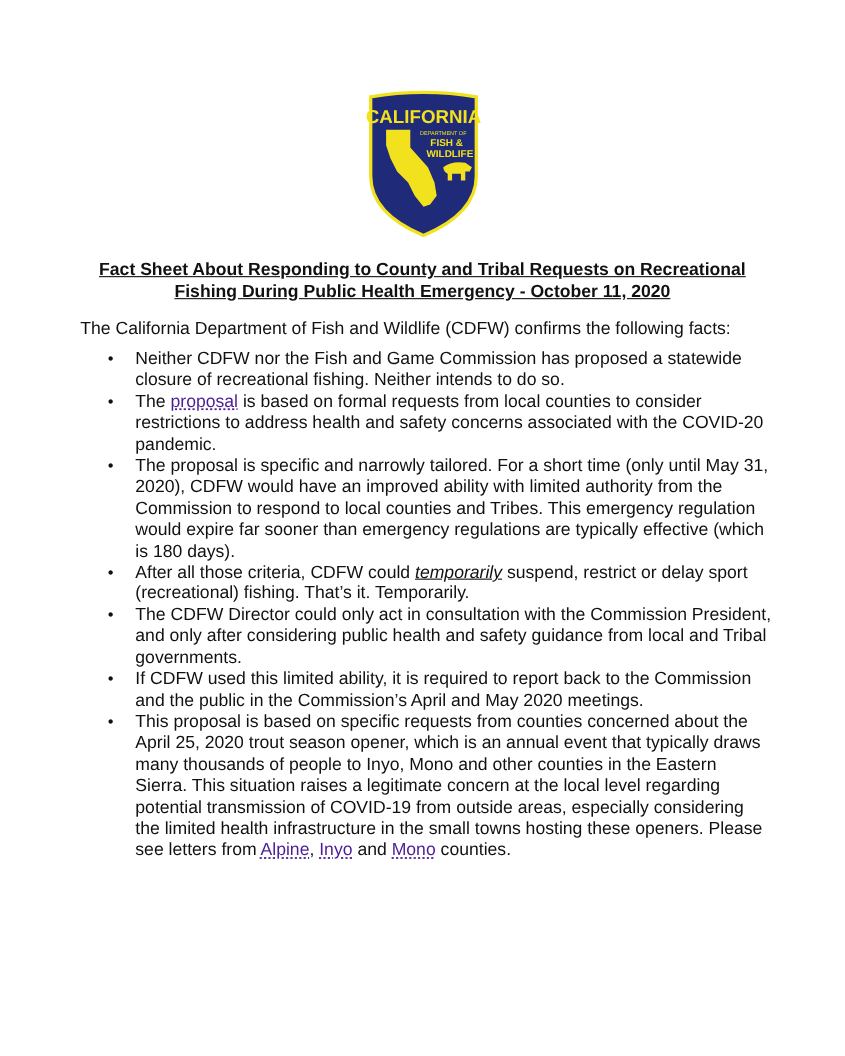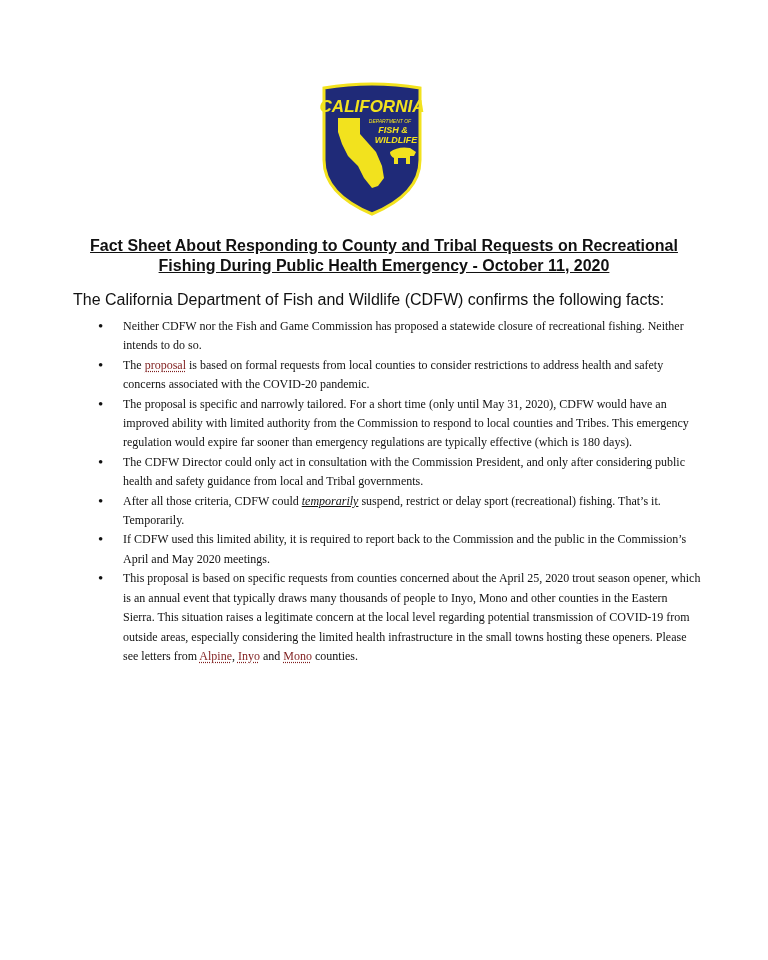--- a/index.html
+++ b/index.html
@@ -1,25 +1,25 @@
 <!DOCTYPE html>
 <html><head>
 <meta charset="utf-8">
 <style>
   html, body { margin: 0; padding: 0; background: #ffffff; }
   body { width: 768px; height: 960px; position: relative; overflow: hidden;
          font-family: "Liberation Sans", sans-serif; color: #111; }
-  .logo { position: absolute; left: 320px; top: 82px; width: 104px; height: 134px; font-style: italic; }
+  .logo { position: absolute; left: 333px; top: 82px; width: 104px; height: 134px; }
   .title { position: absolute; left: 60px; width: 648px; top: 236px; text-align: center;
            font-weight: bold; font-size: 16px; line-height: 20px; text-decoration: underline; }
   .intro { position: absolute; left: 73px; top: 290px; font-size: 16px; line-height: 20px; white-space: nowrap; }
   ul.facts { position: absolute; left: 82px; top: 317px; width: 620px; margin: 0; padding: 0; list-style: none; }
-  ul.facts li { position: relative; padding-left: 41px; font-size: 12px; line-height: 19.4px; margin-bottom: 0; font-family: Liberation Serif, serif; }
+  ul.facts li { position: relative; padding-left: 41px; font-size: 16px; line-height: 19.4px; margin-bottom: 0; }
   ul.facts li::before { content: "\2022"; position: absolute; left: 16px; top: 0; font-size: 15px; }
-  a.link { color: #7f1d1d; text-decoration: underline; text-decoration-style: dotted; text-underline-offset: 2px; }
+  a.link { color: #4c1d95; text-decoration: underline; text-decoration-style: dotted; text-underline-offset: 2px; }
   em.u { text-decoration: underline; font-style: italic; }
 </style>
 </head>
 <body>
 
 <div class="logo">
   <svg width="104" height="134" viewBox="0 0 104 134" xmlns="http://www.w3.org/2000/svg">
     <path d="M4 6 Q52 -2 100 6 L100 78 Q100 112 52 132 Q4 112 4 78 Z" fill="#1f2a78" stroke="#f2e21e" stroke-width="3"></path>
     <text x="52" y="30" text-anchor="middle" font-family="Liberation Sans, sans-serif" font-weight="bold" font-size="17" fill="#f2e21e">CALIFORNIA</text>
     <text x="70" y="41" text-anchor="middle" font-family="Liberation Sans, sans-serif" font-size="5" fill="#f2e21e">DEPARTMENT OF</text>
@@ -34,17 +34,17 @@
   <div>Fact Sheet About Responding to County and Tribal Requests on Recreational</div>
   <div>Fishing During Public Health Emergency - October 11, 2020</div>
 </div>
 
 <div class="intro">The California Department of Fish and Wildlife (CDFW) confirms the following facts:</div>
 
 <ul class="facts">
   <li><span>Neither CDFW nor the Fish and Game Commission has proposed a statewide closure of recreational fishing. Neither intends to do so.</span></li>
   <li><span>The </span><a class="link">proposal</a><span> is based on formal requests from local counties to consider restrictions to address health and safety concerns associated with the COVID-20 pandemic.</span></li>
   <li><span>The proposal is specific and narrowly tailored. For a short time (only until May 31, 2020), CDFW would have an improved ability with limited authority from the Commission to respond to local counties and Tribes. This emergency regulation would expire far sooner than emergency regulations are typically effective (which is 180 days).</span></li>
+  <li><span>After all those criteria, CDFW could </span><em class="u">temporarily</em><span> suspend, restrict or delay sport (recreational) fishing. That’s it. Temporarily.</span></li>
   <li><span>The CDFW Director could only act in consultation with the Commission President, and only after considering public health and safety guidance from local and Tribal governments.</span></li>
-  <li><span>After all those criteria, CDFW could </span><em class="u">temporarily</em><span> suspend, restrict or delay sport (recreational) fishing. That’s it. Temporarily.</span></li>
   <li><span>If CDFW used this limited ability, it is required to report back to the Commission and the public in the Commission’s April and May 2020 meetings.</span></li>
   <li><span>This proposal is based on specific requests from counties concerned about the April 25, 2020 trout season opener, which is an annual event that typically draws many thousands of people to Inyo, Mono and other counties in the Eastern Sierra. This situation raises a legitimate concern at the local level regarding potential transmission of COVID-19 from outside areas, especially considering the limited health infrastructure in the small towns hosting these openers. Please see letters from </span><a class="link">Alpine</a><span>, </span><a class="link">Inyo</a><span> and </span><a class="link">Mono</a><span> counties.</span></li>
 </ul>
 
 </body></html>

